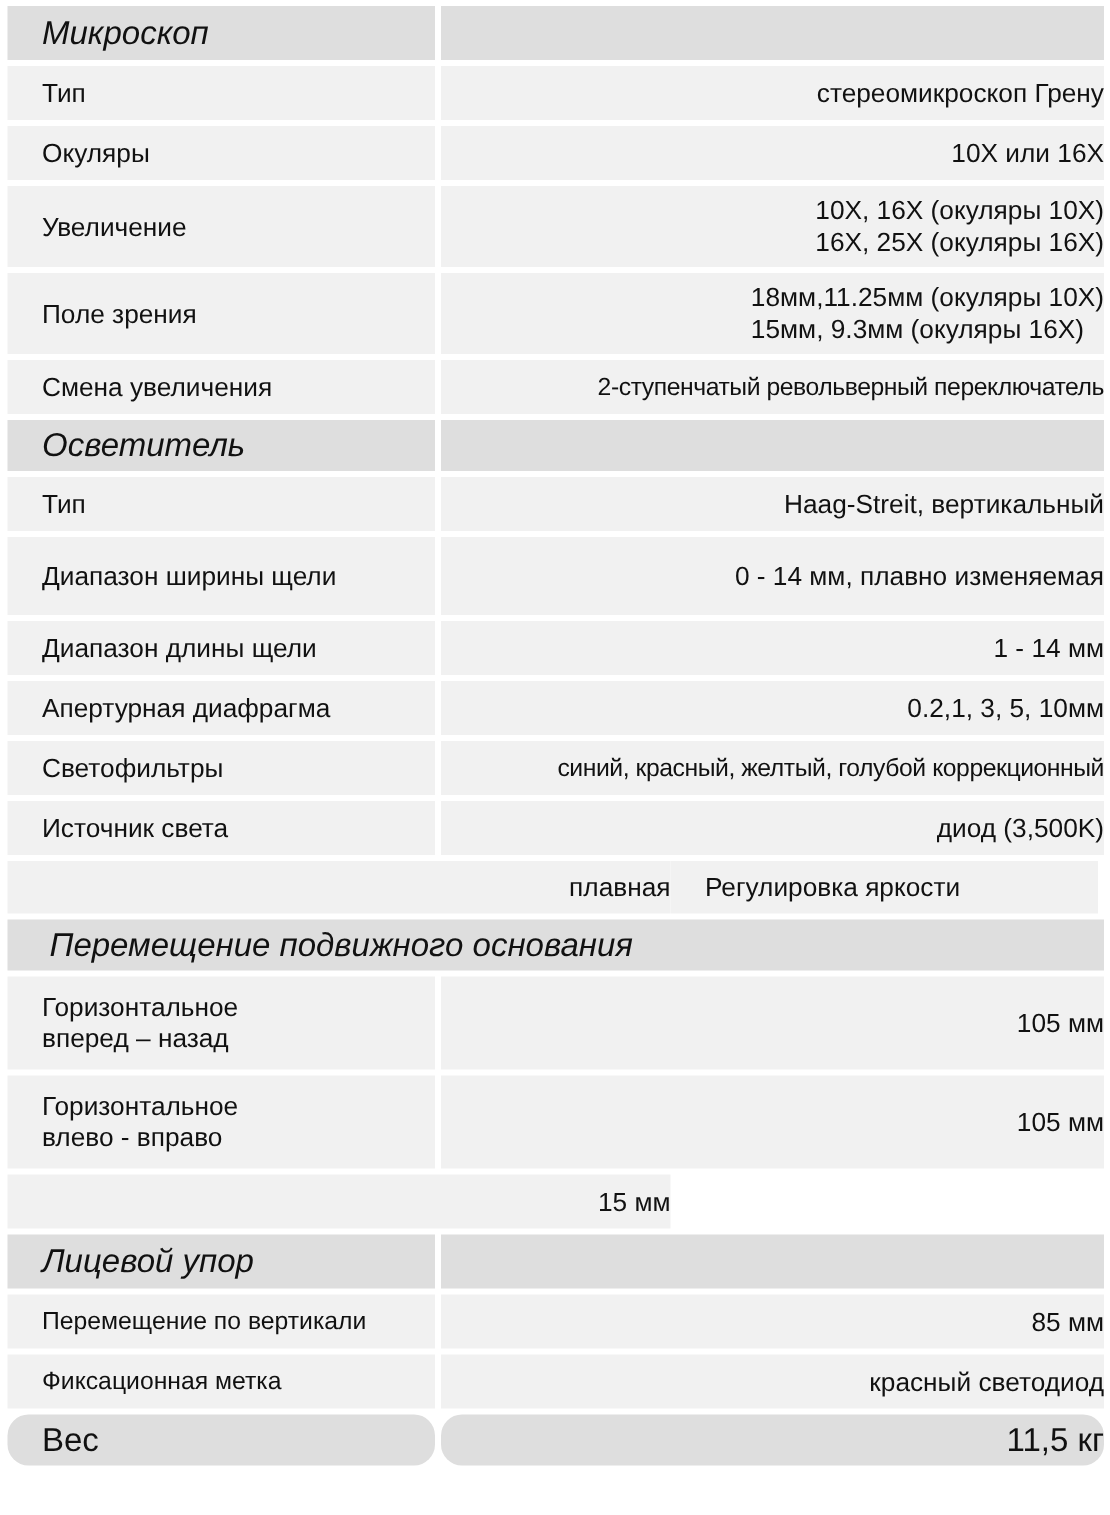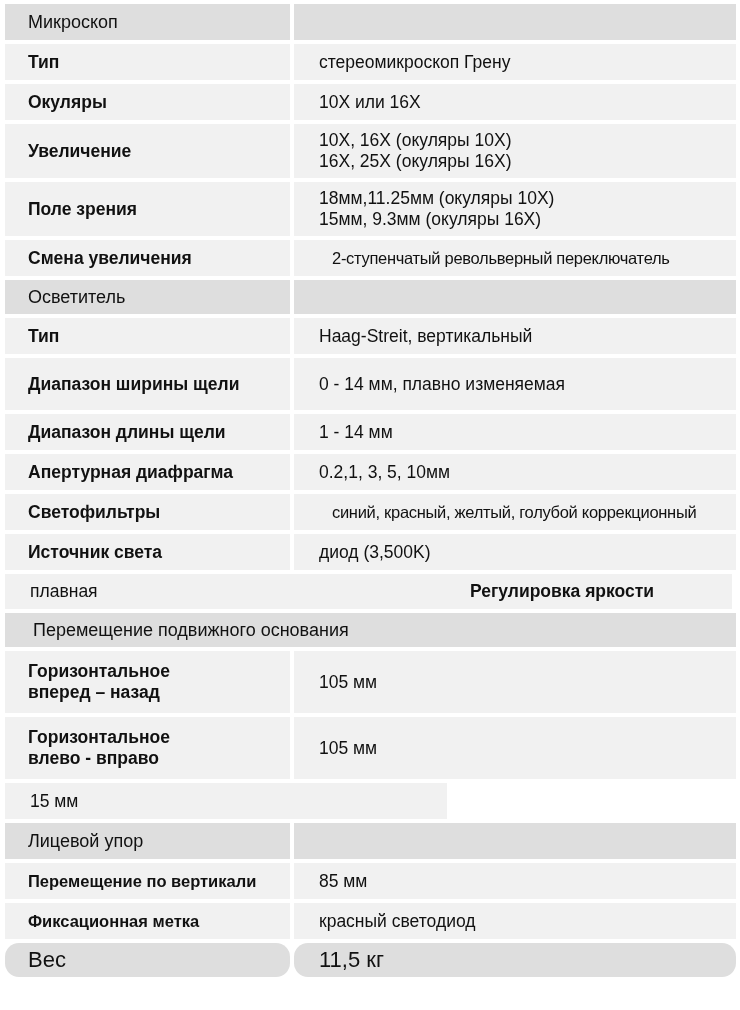--- a/index.html
+++ b/index.html
@@ -2,26 +2,26 @@
 <html><head>
 <meta charset="utf-8">
 <style>
   html, body { margin: 0; padding: 0; background: #ffffff; }
   body { width: 740px; height: 1010px; position: relative; overflow: hidden;
          font-family: "Liberation Sans", sans-serif; color: #111; }
   .table { position: absolute; left: 5px; top: 4px; width: 731px; }
   .row { display: flex; margin-bottom: 4px; }
   .cell { box-sizing: border-box; display: flex; align-items: center; }
   .c1 { width: 285px; margin-right: 4px; padding-left: 23px; }
-  .c2 { width: 442px; padding-left: 25px; }
+  .c2 { width: 442px; padding-left: 25px; justify-content: flex-end; }
   .hdr .cell { background: #dedede; }
   .hdr.wide .cell { width: 731px; margin-right: 0; padding-left: 28px; }
   .dat .cell { background: #f1f1f1; }
-  .hdr .lbl { font-size: 18px; }
-  .dat .lbl { font-size: 17.5px; line-height: 21px; font-weight: bold; }
+  .hdr .lbl { font-size: 22px; font-style: italic; }
+  .dat .lbl { font-size: 17.5px; line-height: 21px; }
   .dat .val { font-size: 17.5px; line-height: 21px; }
   .small { font-size: 16.5px !important; }
   .tight { letter-spacing: -0.3px; }
   .ml { white-space: pre-line; }
   .weight .cell { background: #dedede; border-radius: 14px; }
   .weight .lbl, .weight .val { font-size: 22px; }
 </style>
 </head>
 <body>
 

